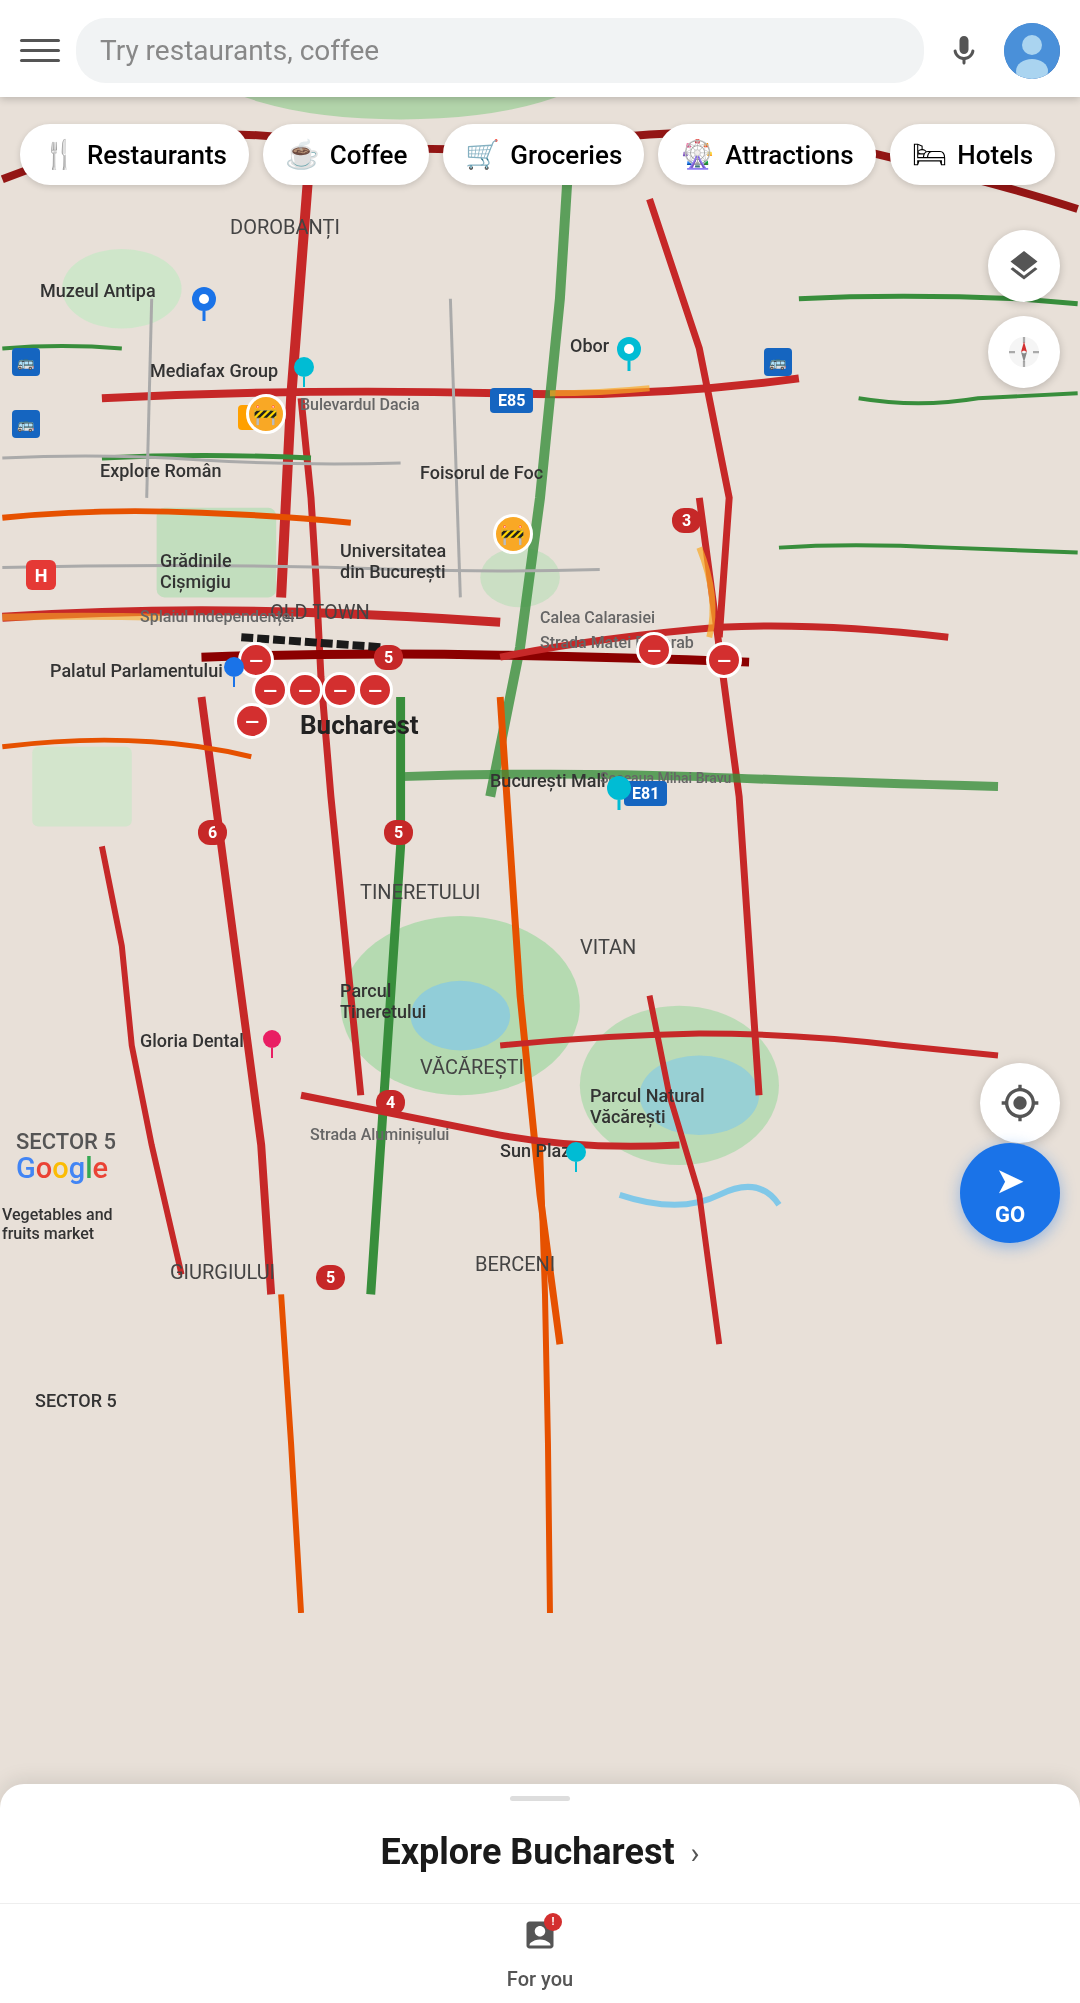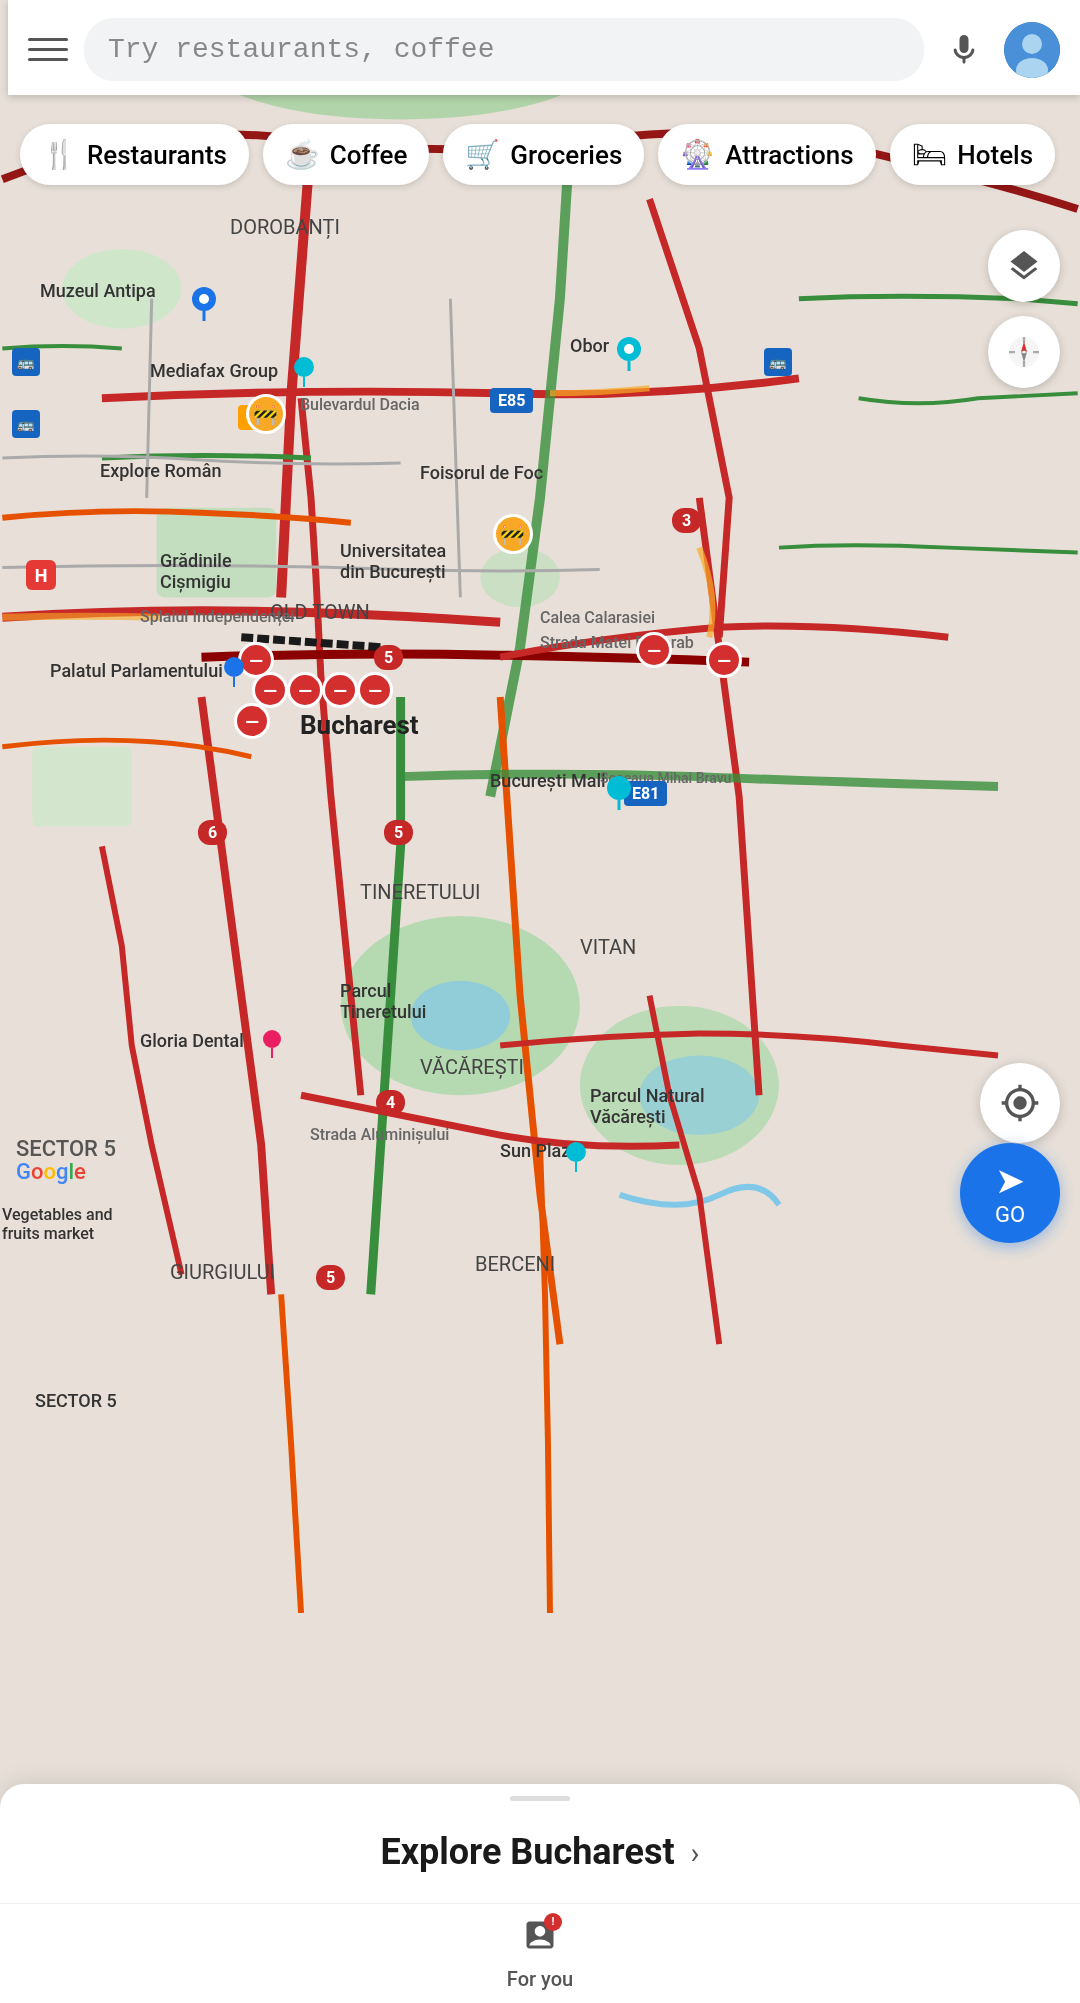--- a/index.html
+++ b/index.html
@@ -9,29 +9,28 @@
       height: 2003px;
       font-family: -apple-system, 'Roboto', Arial, sans-serif;
       overflow: hidden;
       position: relative;
       background: #e8e0d8;
     }
 
     
     .search-bar {
       position: absolute;
-      top: 0; left: 8px; right: 0;
+      top: 0; left: 0; right: 0;
       z-index: 100;
       background: white;
       padding: 18px 20px 14px;
       display: flex;
       align-items: center;
       gap: 16px;
       box-shadow: 0 2px 8px rgba(0,0,0,0.2);
-      font-family: Liberation Mono, monospace;
     }
     .hamburger-icon {
       width: 40px; height: 40px;
       display: flex; flex-direction: column; justify-content: center; gap: 7px;
       cursor: pointer; flex-shrink: 0;
     }
     .hamburger-icon span {
       display: block; height: 3px; background: #555; border-radius: 2px;
     }
     .search-input-area {
@@ -144,21 +143,21 @@
       width: 100px; height: 100px;
       background: #1a73e8;
       border-radius: 50%;
       display: flex; flex-direction: column; align-items: center; justify-content: center;
       box-shadow: 0 4px 16px rgba(26,115,232,0.4);
       cursor: pointer;
       z-index: 50;
       color: white;
     }
     .go-btn .go-arrow { font-size: 36px; }
-    .go-btn .go-text { font-size: 22px; font-weight: 400; }
+    .go-btn .go-text { font-size: 22px; font-weight: 700; }
 
     
     .bottom-sheet {
       position: absolute;
       bottom: 100px;
       left: 0; right: 0;
       background: white;
       border-radius: 24px 24px 0 0;
       z-index: 80;
       padding: 12px 0 20px;
@@ -540,21 +539,21 @@
     </svg>
   </div>
 
   <div class="go-btn">
     <div class="go-arrow">➤</div>
     <div class="go-text">GO</div>
   </div>
 
   <div style="position:absolute;left:16px;bottom:430px;z-index:50">
     <div style="font-size:22px;color:#555;font-weight:500">SECTOR 5</div>
-    <div style="font-size:22px;font-weight:500;line-height:1">
+    <div style="font-size:29px;font-weight:500;line-height:1">
       <span style="color:#4285F4">G</span><span style="color:#EA4335">o</span><span style="color:#FBBC05">o</span><span style="color:#4285F4">g</span><span style="color:#34A853">l</span><span style="color:#EA4335">e</span>
     </div>
   </div>
 </div>
 
 <div class="bottom-sheet">
   <div class="sheet-handle"></div>
   <div class="explore-row">
     <span class="explore-title">Explore Bucharest</span>
     <span class="explore-arrow">›</span>

